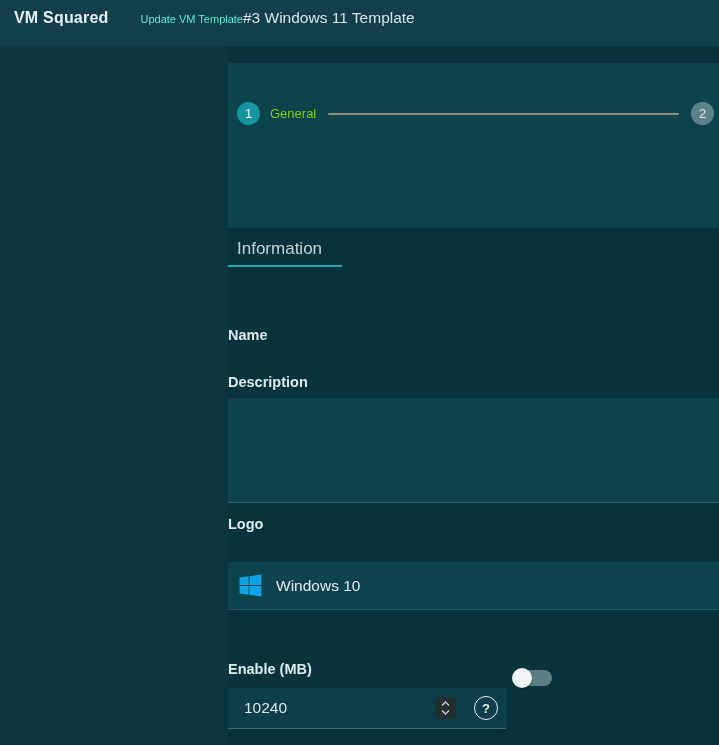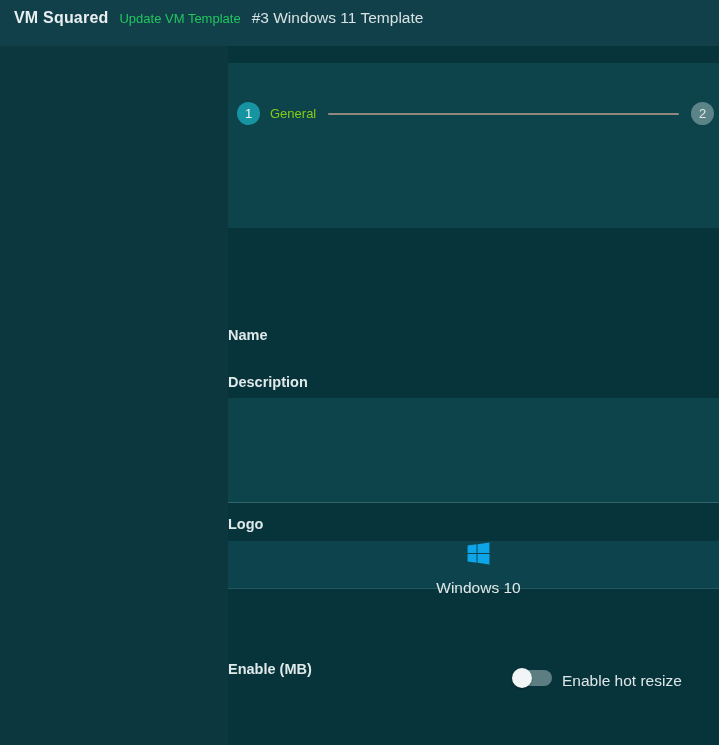--- a/index.html
+++ b/index.html
@@ -11,25 +11,25 @@
     overflow:hidden;
     position:relative;
   }
 
   
   .app-header {
     position:absolute; left:0; top:0; width:719px; height:46px;
     background:#11404a;
   }
   .header-row {
-    display:flex; align-items:baseline; gap:11px;
+    display:flex; align-items:baseline; 
     padding:9px 0 0 14px;
   }
   .brand { font-size:16px; font-weight:700; color:#e9eff0; letter-spacing:.2px; }
-  .page-title { font-size:13px; color:#22c55e; }
+  .page-title { font-size:11px; color:#5eead4;margin-left:32px; }
   .record-title { font-size:15.5px; color:#d8e2e3;text-align:right; }
 
   
   .drawer {
     position:absolute; left:228px; top:46px; width:491px; height:699px;
     background:#07333a;
   }
 
   
   .stepper-card {
@@ -89,25 +89,25 @@
   .desc-textarea {
     position:absolute; left:0; top:352px; width:491px; height:105px;
     background:#0d434b; border:none; outline:none; resize:none;
     border-bottom:1px solid rgba(141,184,190,.30);
     padding:10px 16px; font-family:inherit;
     font-size:15.5px; color:#dee7e8;
   }
 
   
   .logo-row {
-    position:absolute; left:0; top:495px; width:491px; height:48px;
+    position:absolute; left:0; top:516px; width:491px; height:48px;
     background:#0d434c;
     border-bottom:1px solid rgba(141,184,190,.18);
     display:flex; align-items:center; gap:13px;
-    padding-left:10px; cursor:pointer;flex-direction:column;
+    padding-left:10px; cursor:pointer;
   }
   .logo-row svg { width:25px; height:25px; flex:0 0 auto; }
   .logo-value { font-size:15.5px; color:#e0e9ea; }
 
   
   .memory-row {
     position:absolute; left:0; top:642px; width:278px; height:41px;
     background:#0c3f47;
     border-bottom:1px solid rgba(141,184,190,.38);
   }
@@ -169,37 +169,51 @@
 
   <div class="stepper-card">
     <div class="stepper">
       <div class="step-badge active">1</div>
       <span class="step-label">General</span>
       <div class="connector"></div>
       <div class="step-badge inactive">2</div>
     </div>
   </div>
 
+  <div class="section-title title-info">Information</div>
 
   <div class="field-label label-name">Name</div>
 
   <div class="field-label label-desc">Description</div>
   <textarea class="desc-textarea" style=""></textarea>
 
   <div class="field-label label-logo">Logo</div>
   <div class="logo-row">
     <svg viewBox="0 0 448 512" aria-hidden="true">
       <path fill="#0ea5e8" d="M0 93.7l183.6-25.3v177.4H0V93.7zm0 324.6l183.6 25.3V268.4H0v149.9zm203.8 28L448 480V268.4H203.8v177.9zm0-380.6v180.1H448V32L203.8 65.7z"></path>
     </svg>
     <span class="logo-value">Windows 10</span>
   </div>
 
 
   <div class="field-label label-memory">Enable (MB)</div>
 
+  <div class="memory-row">
+    <input class="memory-input" type="text" value="10240" style="">
+    <div class="stepper-control">
+      <svg width="9" height="6" viewBox="0 0 9 6">
+        <polyline points="1,4.5 4.5,1 8,4.5" fill="none" stroke="#c7cfd0" stroke-width="1.4"></polyline>
+      </svg>
+      <svg width="9" height="6" viewBox="0 0 9 6">
+        <polyline points="1,1.5 4.5,5 8,1.5" fill="none" stroke="#c7cfd0" stroke-width="1.4"></polyline>
+      </svg>
+    </div>
+    <div class="help-button">
+      <span>?</span>
+    </div>
+  </div>
 
   <div class="hot-resize-toggle">
     <div class="toggle-track"></div>
     <div class="toggle-knob"></div>
   </div>
-  <span class="hot-resize-label">Enable hot resize</span>
 
 </div>
 
 </body></html>

